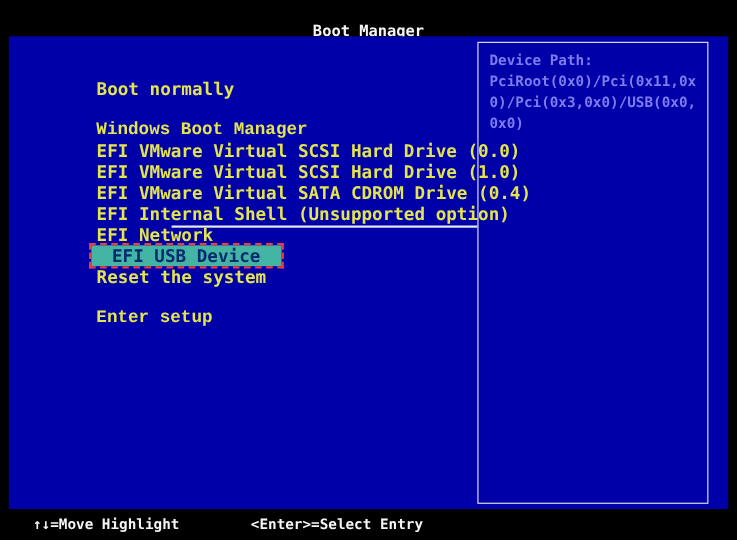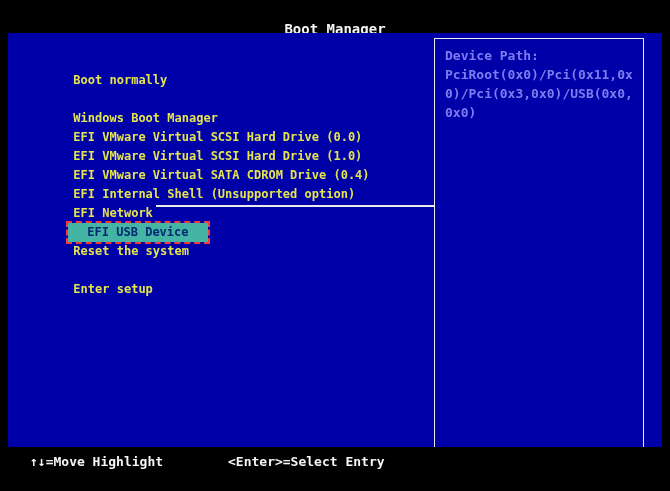--- a/index.html
+++ b/index.html
@@ -14,43 +14,43 @@
     position:absolute; left:0; top:12px; width:670px; height:33px;
     display:flex; align-items:center; justify-content:center;
     color:#f5f5f5; font-size:14px; background:#000;
   }
   .screen {
     position:absolute; left:8px; top:33px; width:654px; height:430px;
     background:#0000a8;
   }
   .menu { position:absolute; left:22px; top:19px; }
   .menu-row {
-    height:19px; line-height:19px; font-size:12px;
+    height:19px; line-height:19px; font-size:16px;
     color:#e4e44e; white-space:pre;
   }
-  .menu-row.gap { margin-top:19px; }
+  .menu-row.gap { margin-top:19px;font-family:Liberation Mono, monospace; }
   .menu-row .label { display:inline-block; }
   .menu-row .label.selected {
     background:#44b5a5; color:#002a70;
     padding:0 19px; margin-left:-5px;
     outline:2px dashed #f23b3b;
   }
   .pointer-line {
     position:absolute; left:148px; top:172px; width:278px; height:2px;
     background:#eaeaea;
   }
   .panel {
     position:absolute; left:426px; top:5px; width:210px; height:420px;
     border:1px solid #ededed;
     color:#7d7df0; font-size:13px; line-height:19px;
     padding:7px 0 0 10px;
   }
   .panel .path { width:calc(24ch + 1px); word-break:break-all; }
   .footer {
-    position:absolute; left:0; bottom:16px; width:670px; height:28px;
+    position:absolute; left:0; bottom:0; width:670px; height:28px;
     background:#000; color:#f5f5f5; font-size:13px;
   }
   .footer .hint {
     position:absolute; top:50%; transform:translateY(-50%); white-space:pre;
   }
   .hint-move { left:30px; }
   .hint-select { left:228px; }
 </style>
 </head>
 <body>

